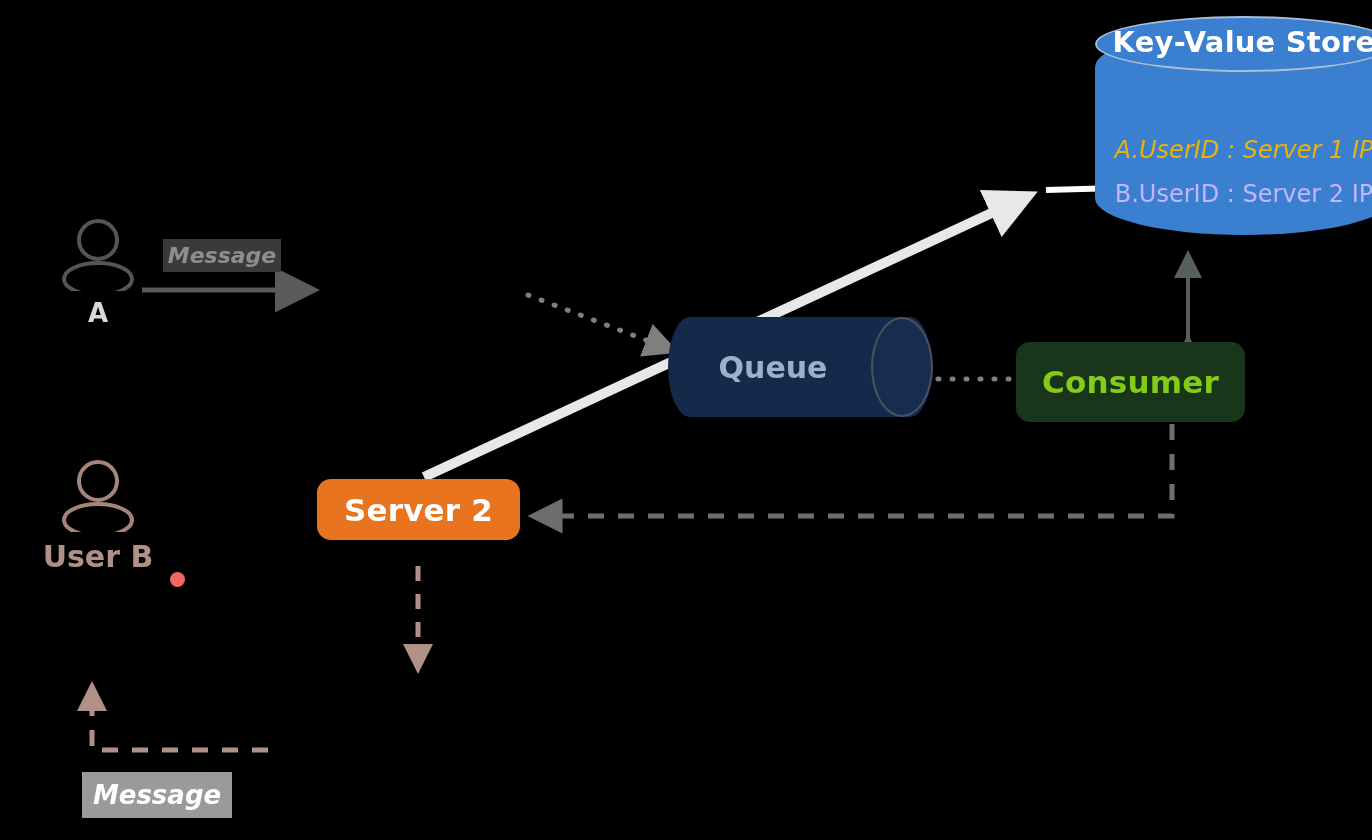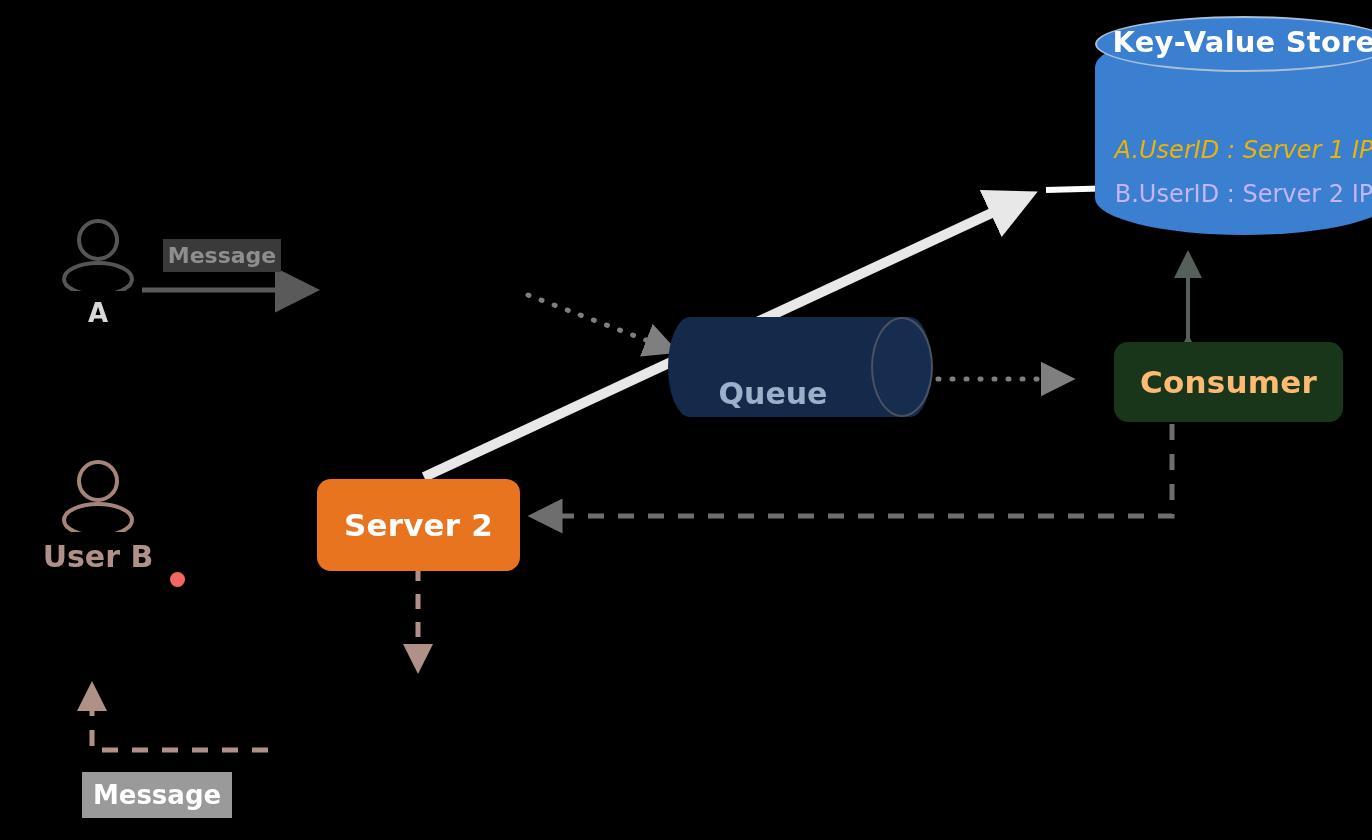--- a/index.html
+++ b/index.html
@@ -45,30 +45,30 @@
 
   .server1 {
     left: 317px; top: 249px;
     width: 203px; height: 82px;
     background: #5E2B0C;
     color: #C98F68;
     font-size: 31px;
   }
   .server2 {
     left: 317px; top: 479px;
-    width: 203px; height: 92px;
+    width: 203px; height: 61px;
     background: #E87420;
     color: #FFFFFF;
     font-size: 31px;
   }
   .consumer {
-    left: 1114px; top: 342px;
+    left: 1016px; top: 342px;
     width: 229px; height: 80px;
     background: #19351A;
-    color: #fdba74;
+    color: #84cc16;
     font-size: 31px;
   }
   .pushserver {
     left: 275px; top: 679px;
     width: 281px; height: 121px;
     background: #3B86DB;
     color: #FFFFFF;
     font-size: 31px;
   }
 
@@ -97,21 +97,20 @@
   .queue-label {
     position: absolute;
     left: 0; top: 0;
     width: 210px; height: 100px;
     display: flex;
     align-items: center;
     justify-content: center;
     color: #9AB0CB;
     font-size: 30px;
     font-weight: bold;
-    margin-top: 26px;
   }
 
   
   .kv-wrap {
     position: absolute;
     left: 1095px; top: 8px;
     width: 310px; height: 241px;
   }
   .kv-body {
     position: absolute;
@@ -192,20 +191,21 @@
   }
 
   
   .chip {
     position: absolute;
     display: flex;
     align-items: center;
     justify-content: center;
     font-weight: bold;
     white-space: nowrap;
+    font-style: italic;
   }
   .chip-msg-a {
     left: 163px; top: 239px;
     width: 118px; height: 33px;
     background: #3A3A3A;
     color: #8E8E8E;
     font-size: 22px;
   }
   .chip-msg-b {
     left: 82px; top: 772px;

